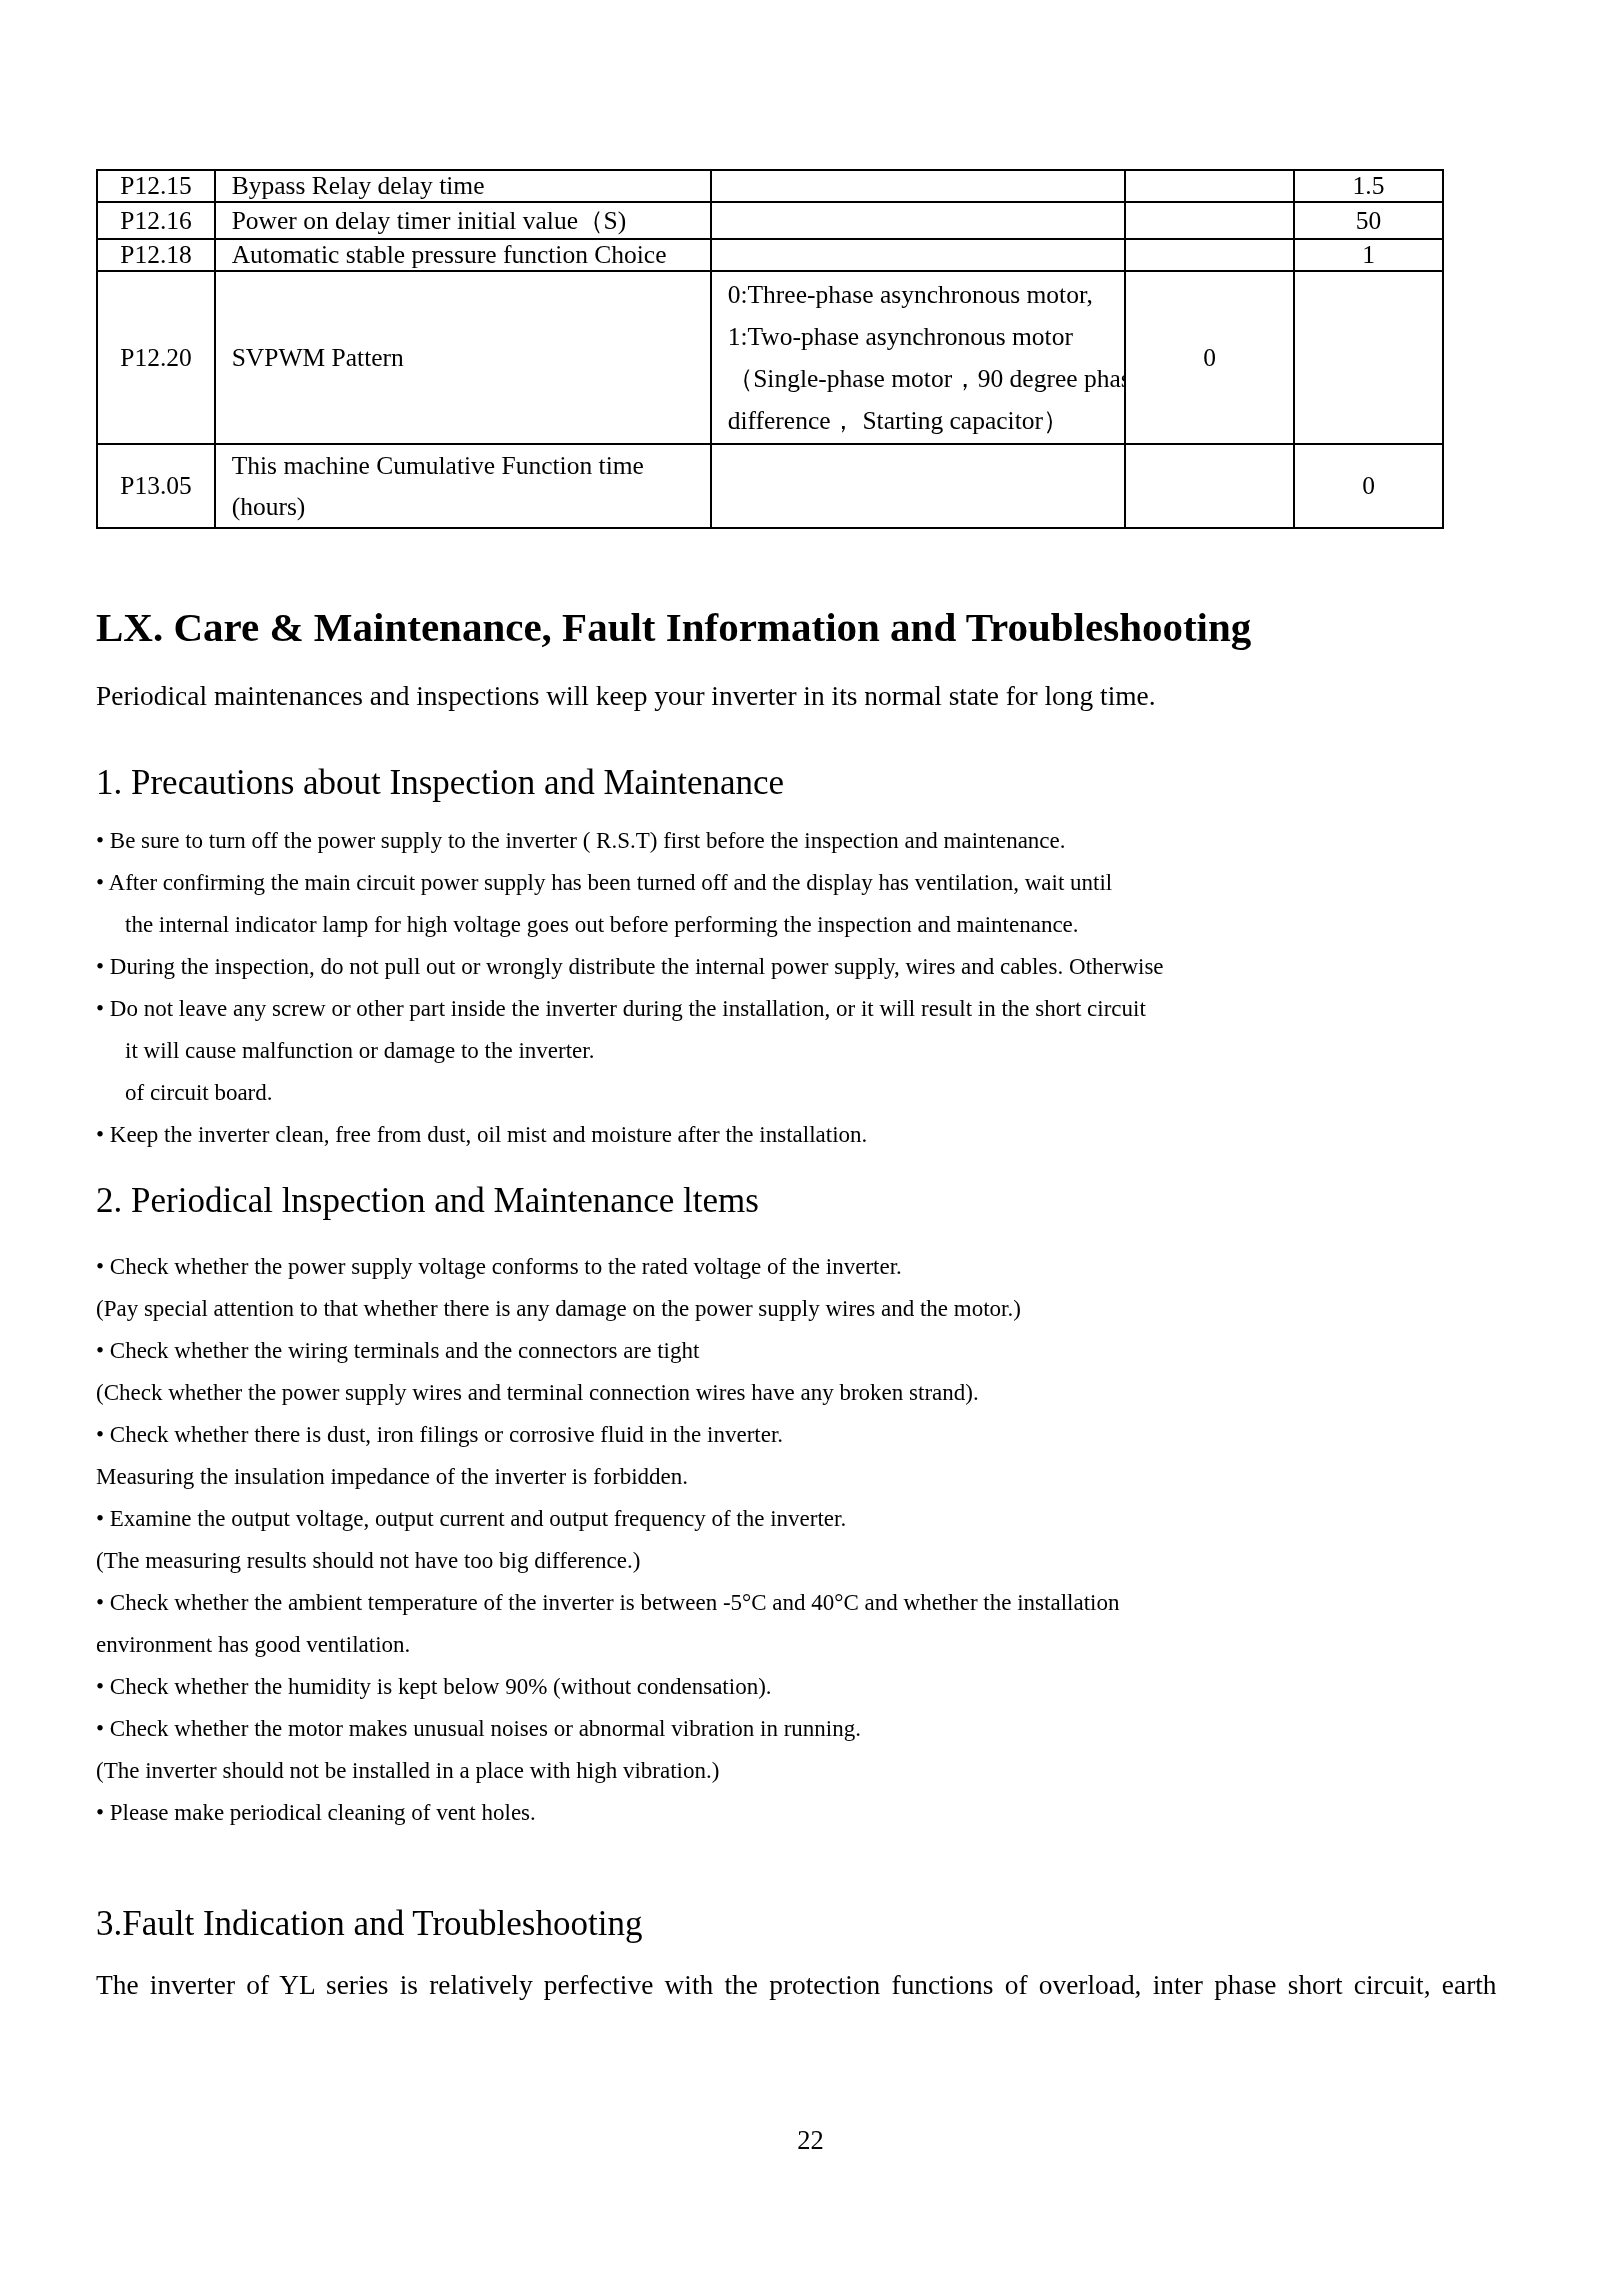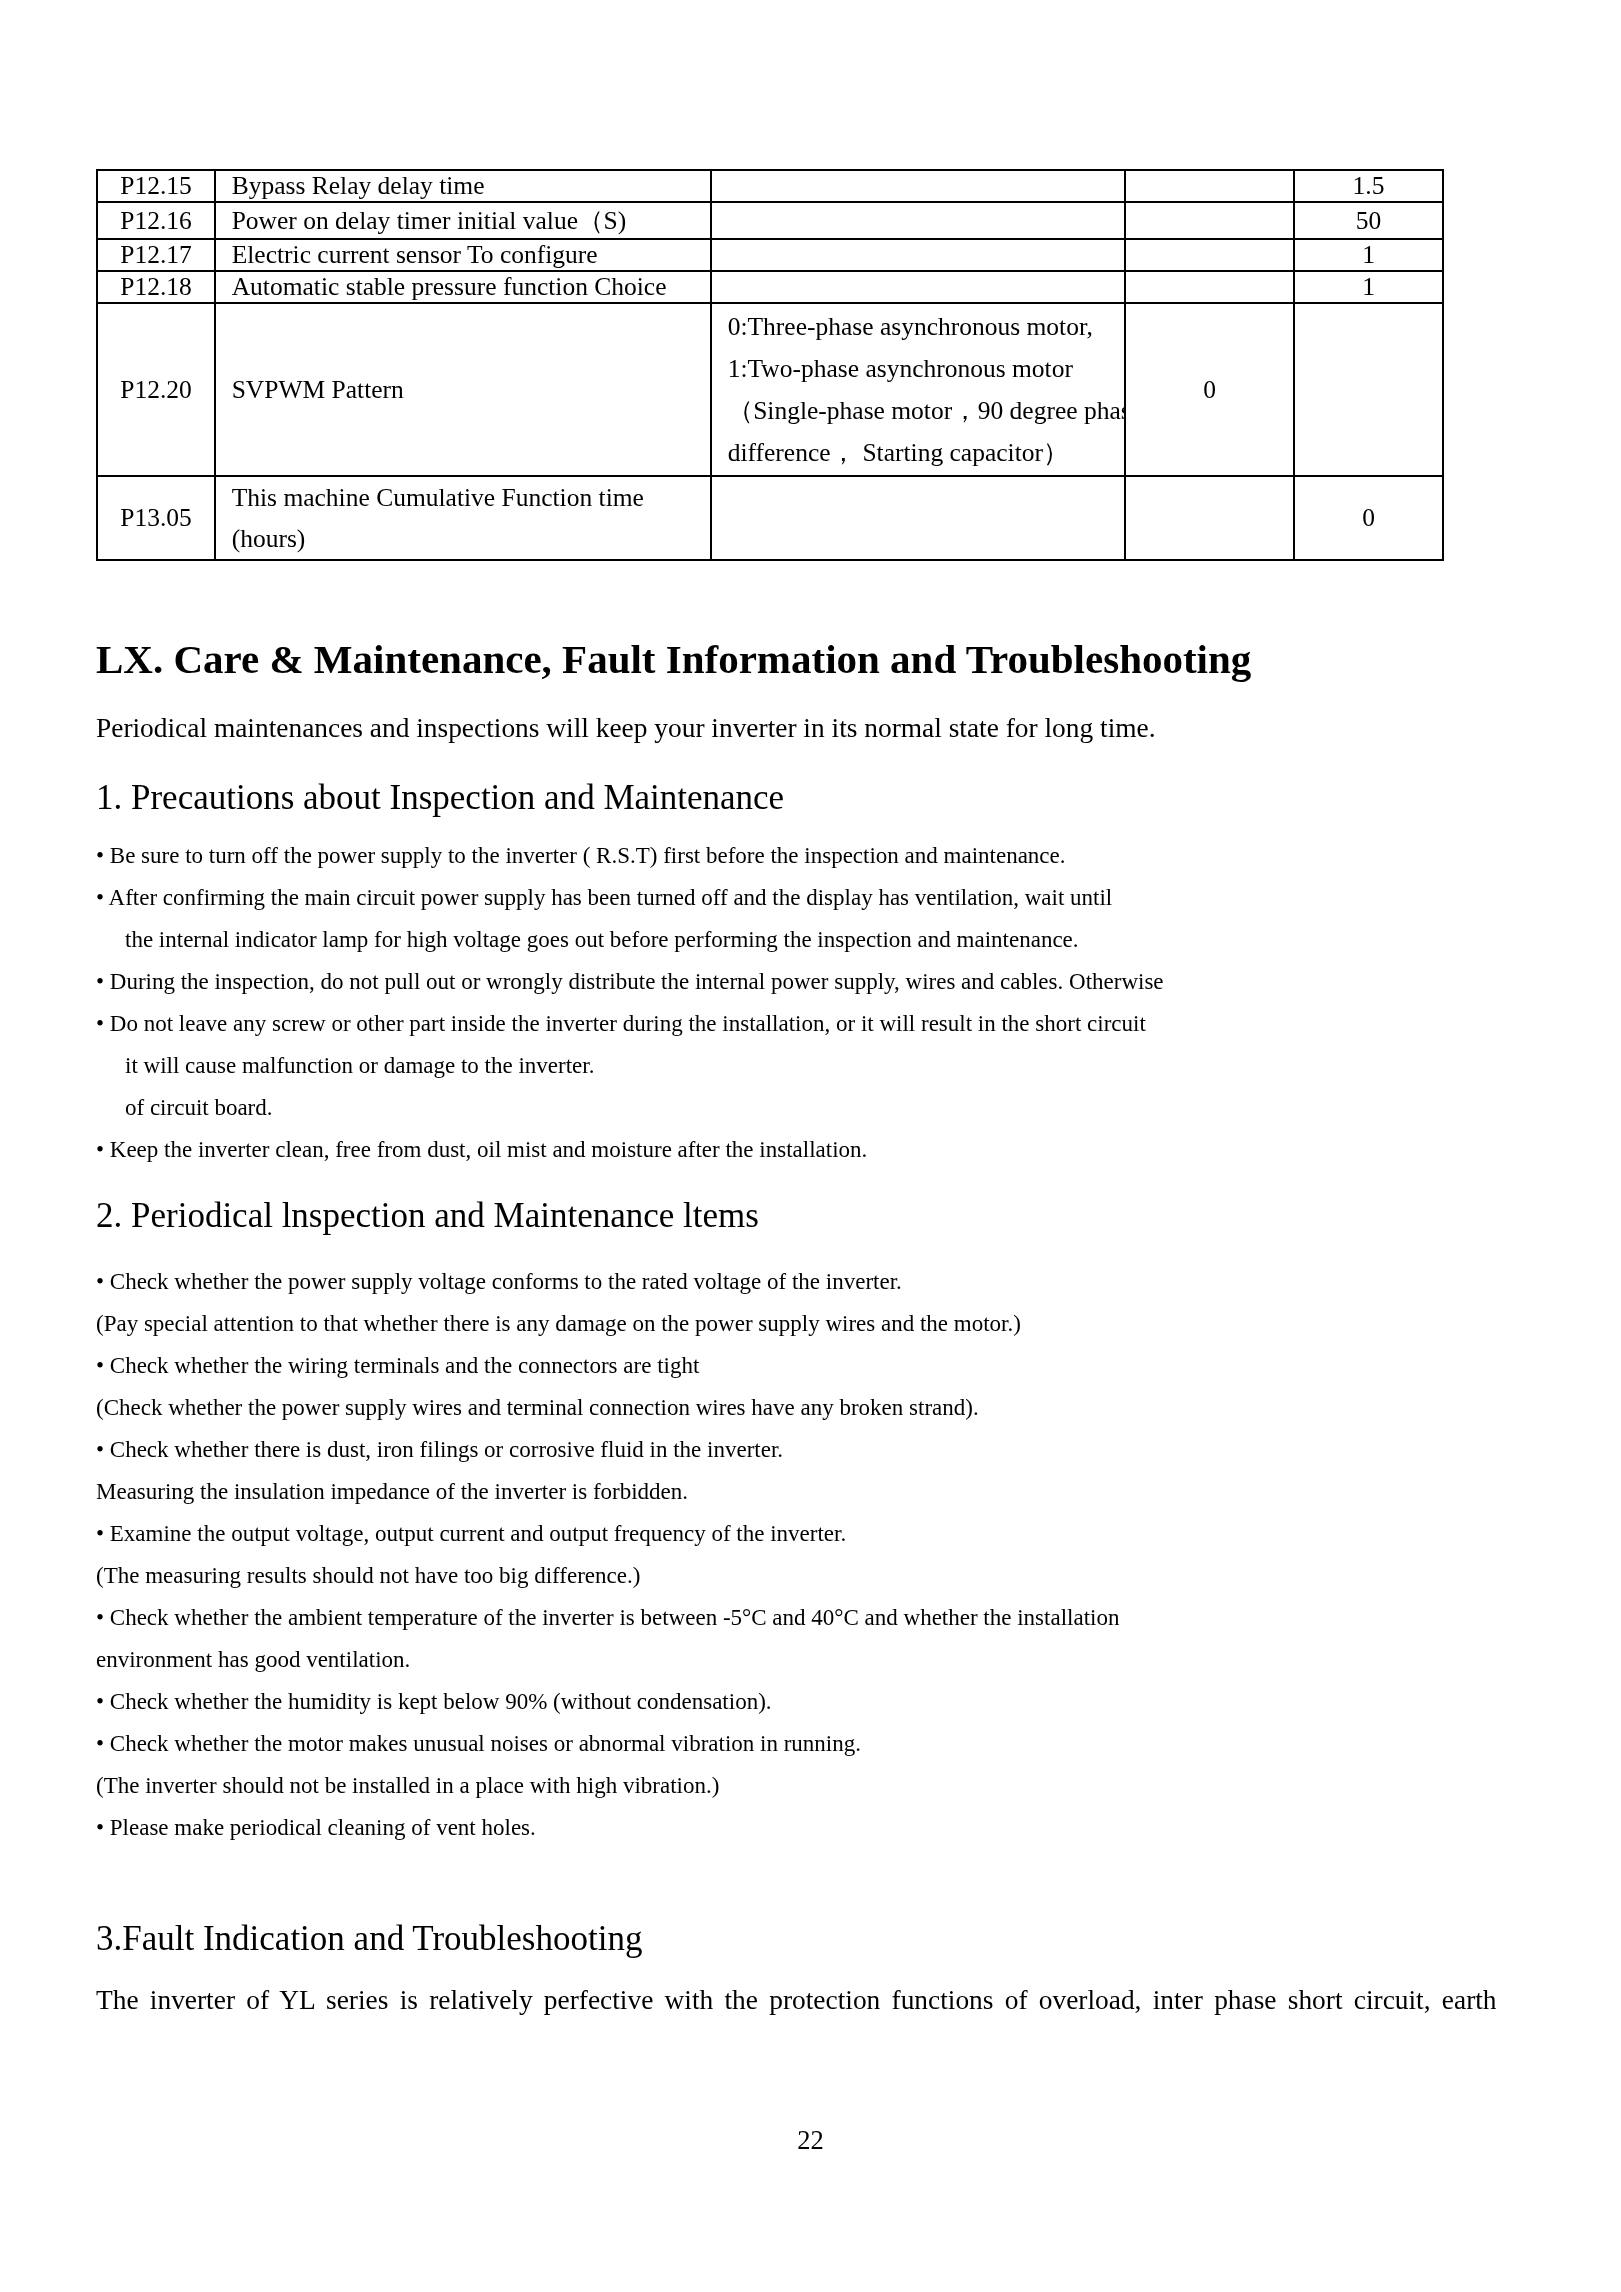--- a/index.html
+++ b/index.html
@@ -40,21 +40,21 @@
   .range-lines div { line-height: 42px; white-space: nowrap; }
   .desc-lines div { line-height: 41px; white-space: nowrap; }
 
   
   .h1 {
     margin-top: 73px;
     font-size: 41px; font-weight: bold;
     line-height: 51px; white-space: nowrap;
   }
   .intro { margin-top: 25.5px; font-size: 27.4px; line-height: 35px; white-space: nowrap; }
-  .h2 { margin-top: 29px; font-size: 35px; font-weight: normal; line-height: 45px; white-space: nowrap; }
+  .h2 { margin-top: 46px; font-size: 35px; font-weight: normal; line-height: 45px; white-space: nowrap; }
   .h2.second { margin-top: 21.6px; }
   .h3 { margin-top: 67px; font-size: 35px; font-weight: normal; line-height: 45px; white-space: nowrap; }
   .lines { margin-top: 15.7px; }
   .lines.second { margin-top: 23.5px; }
   .line { font-size: 23px; line-height: 42px; white-space: nowrap; }
   .line.indent { padding-left: 29px; }
   .para {
     margin-top: 21.6px;
     font-size: 27.4px; line-height: 35px;
     white-space: nowrap;
@@ -89,27 +89,20 @@
           <td class="cell-range"></td>
           <td class="cell-default"></td>
           <td class="cell-value">1.5</td>
         </tr>
         <tr class="r-std">
           <td class="cell-code">P12.16</td>
           <td class="cell-desc">Power on delay timer initial value（S)</td>
           <td class="cell-range"></td>
           <td class="cell-default"></td>
           <td class="cell-value">50</td>
-        </tr>
-        <tr class="r-std">
-          <td class="cell-code">P12.17</td>
-          <td class="cell-desc">Electric current sensor To configure</td>
-          <td class="cell-range"></td>
-          <td class="cell-default"></td>
-          <td class="cell-value">1</td>
         </tr>
         <tr class="r-std">
           <td class="cell-code">P12.18</td>
           <td class="cell-desc">Automatic stable pressure function Choice</td>
           <td class="cell-range"></td>
           <td class="cell-default"></td>
           <td class="cell-value">1</td>
         </tr>
         <tr class="r-tall">
           <td class="cell-code">P12.20</td>

